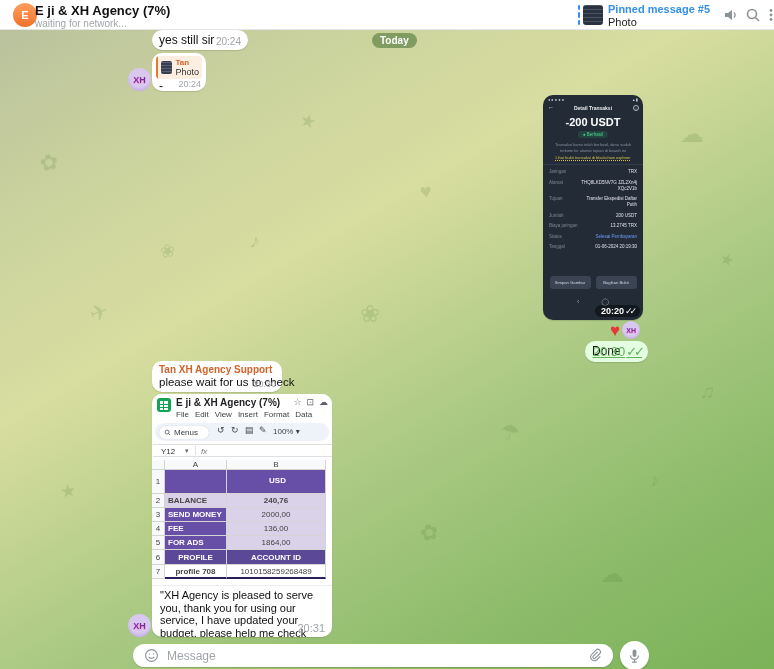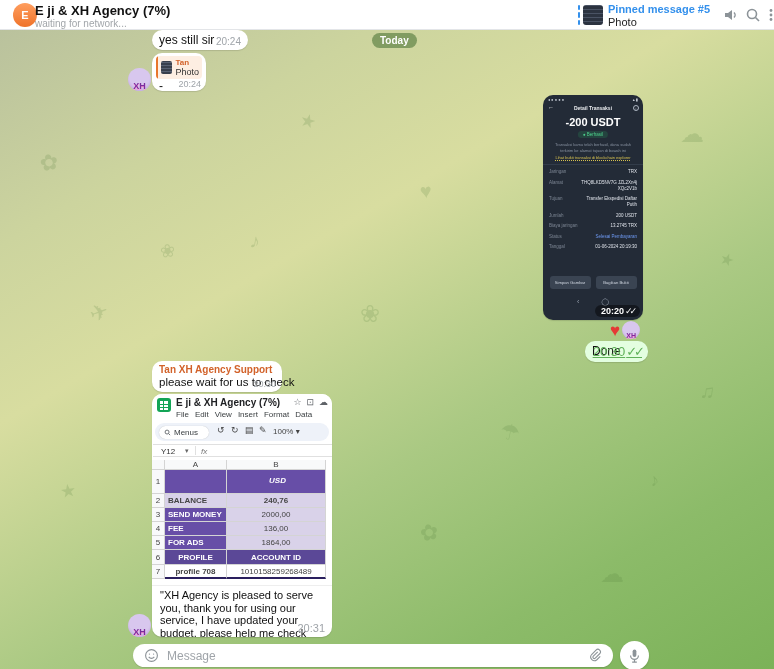--- a/index.html
+++ b/index.html
@@ -27,21 +27,21 @@
   
   .doodle { position:absolute; color:rgba(80,122,54,.18); z-index:1; user-select:none; }
   .bubble { position:absolute; background:#fff; border-radius:10px; box-shadow:0 1px 1px rgba(0,0,0,.12); z-index:5; }
   .time { font-size:10px; color:#9fa4a9; }
   .time-green { font-size:13px; color:#5fb159;text-decoration:underline; }
   .checks { letter-spacing:-3px; margin-left:1px; }
   .date-pill { position:absolute; left:372px; top:33px; z-index:5; background:rgba(103,136,76,.75); color:#fff;
                font-size:10px; font-weight:bold; padding:2px 8px; border-radius:9px; }
   .avatar-xh { position:absolute; width:23px; height:23px; border-radius:50%; z-index:6;
                background:radial-gradient(circle at 50% 40%,#d8c7ee 0 55%,#b394d6 100%);
-               color:#7b2d9e; font-size:9px; font-weight:bold; display:flex; align-items:flex-end; justify-content:center; }
+               color:#7b2d9e; font-size:9px; font-weight:bold; display:flex; align-items:center; justify-content:center; }
   .avatar-xh span { text-shadow:0 1px 0 #ff9ad2; }
 
   .msg-yes { left:152px; top:30px; width:96px; height:20px; padding:3px 7px; font-size:12px; color:#111; white-space:nowrap; }
   .msg-yes .time { position:absolute; right:7px; bottom:3px; }
 
   .msg-dash { left:152px; top:53px; width:54px; height:38px; padding:3px 4px; }
   .quote { display:flex; gap:3px; background:#fdeee2; border-radius:4px; padding:2px 3px 2px 5px; position:relative; overflow:hidden; }
   .quote::before { content:""; position:absolute; left:0; top:0; bottom:0; width:2px; background:#e8762d; }
   .quote-thumb { width:13px; height:13px; border-radius:2px; margin-top:3px;
                  background:repeating-linear-gradient(0deg,#39404d 0 2px,#596273 2px 3px); }
@@ -120,21 +120,21 @@
              grid-template-columns:13px 62px 99px;
              grid-template-rows:10px 24px 14px 14px 14px 14px 15px 14px; }
   .sh-grid > div { border-right:1px solid #d4d4d4; border-bottom:1px solid #d4d4d4; font-size:8px; color:#444;
                    display:flex; align-items:center; overflow:hidden; white-space:nowrap; }
   .cell-hdr { background:#f8f9fa; justify-content:center; color:#555; font-size:7px; }
   .cell-purple { background:#674ea7; color:#fff !important; font-weight:bold; padding-left:3px; }
   .cell-purple-c { background:#5b4897; color:#fff !important; font-weight:bold; justify-content:center; }
   .cell-lav { background:#d9d2e9; color:#3d3185; justify-content:center; }
   .cell-lav-l { background:#d9d2e9; color:#241a54; font-weight:bold; padding-left:3px; }
   .cell-bold { font-weight:bold; color:#241a54; font-size:9px; }
-  .cell-usd { justify-content:center; align-items:flex-end; padding-bottom:3px; font-size:9px;font-style:italic; }
+  .cell-usd { justify-content:center; align-items:flex-end; padding-bottom:3px; font-size:9px; }
   .cell-c { justify-content:center; }
   .thick-b { border-bottom:2px solid #2a1f5e !important; }
   .sh-caption { position:absolute; left:0; top:192px; width:180px; padding:3px 8px 4px 8px; font-size:11px; line-height:12.5px;
                 color:#0f0f0f; white-space:pre-wrap; }
   .msg-sheet .time { position:absolute; right:7px; bottom:3px; font-size:11px; }
 
   
   .composer { position:absolute; left:133px; top:644px; width:480px; height:23px; background:#fff; border-radius:13px;
               box-shadow:0 1px 1px rgba(0,0,0,.12); z-index:10; display:flex; align-items:center; padding:0 10px; gap:8px; }
   .composer input { flex:1; border:none; outline:none; font-size:12px; color:#333; background:transparent; }

